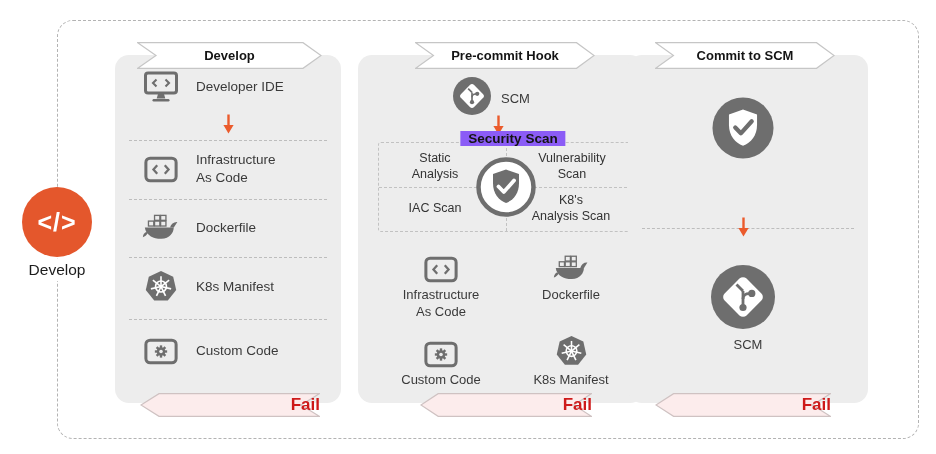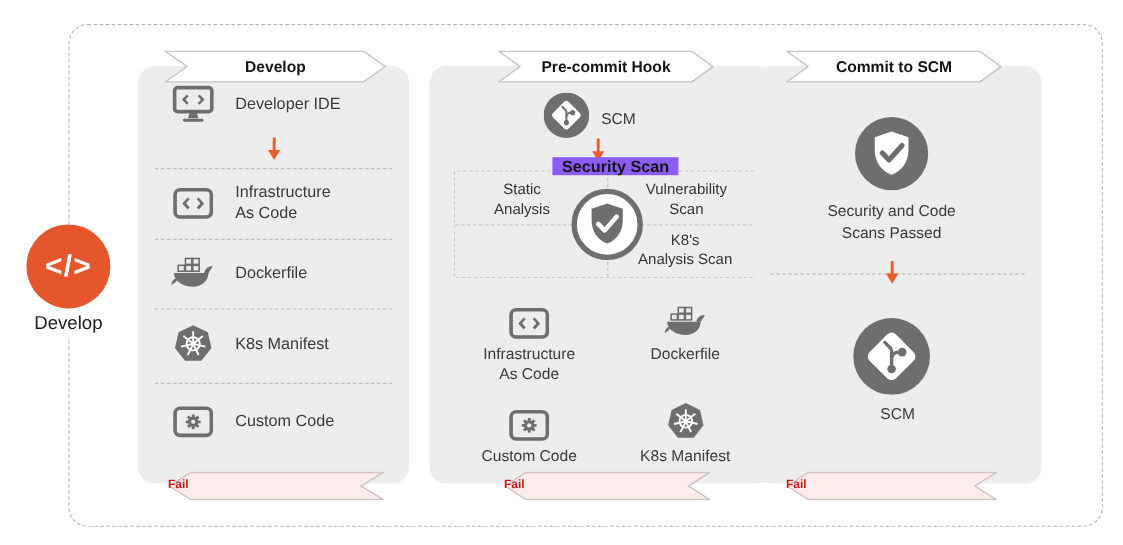--- a/index.html
+++ b/index.html
@@ -15,22 +15,22 @@
              font-size:15.5px;color:#1c1c1c;z-index:3;padding:2px 0;}
   
   .panel{position:absolute;top:55px;height:348px;background:#EDEDED;border-radius:14px;}
   #p1{left:115px;width:226px;} #p2{left:358px;width:286px;} #p3{left:628px;width:240px;}
   
   .hbanner{position:absolute;top:-13px;height:27px;z-index:4;}
   .hbanner svg,.fbanner svg{position:absolute;left:0;top:0;width:100%;height:100%;}
   .hbanner span{position:absolute;inset:0;text-align:center;line-height:27px;
                 font-weight:700;font-size:13px;color:#141414;}
   .fbanner{position:absolute;top:338px;height:24px;z-index:4;}
-  .fbanner span{position:absolute;inset:0;text-align:left;line-height:24px;
-                font-weight:700;font-size:10px;color:#CE1A1A;}
+  .fbanner span{position:absolute;inset:0;text-align:right;line-height:24px;
+                font-weight:700;font-size:17px;color:#CE1A1A;}
   
   .p1row{position:absolute;left:24px;right:8px;display:flex;align-items:center;gap:13px;}
   .icbox{width:44px;display:flex;justify-content:center;flex:0 0 44px;}
   .ilabel{font-size:13.5px;line-height:1.32;white-space:pre-line;color:#3a3a3a;}
   .pdiv{position:absolute;left:14px;right:14px;border-top:1.4px dashed #bdbdbd;}
   .down-arrow{position:absolute;width:13px;height:20px;z-index:2;}
   
   .scm-group{position:absolute;left:95px;top:22px;display:flex;align-items:center;gap:10px;}
   .scm-group .slabel,.slabel{font-size:13px;color:#3a3a3a;}
   .ss-title{position:absolute;top:76px;left:50%;transform:translateX(-50%);z-index:3;
@@ -237,20 +237,21 @@
         </svg></span>
 
     <div class="ss-title">Security Scan</div>
     <div class="ss-box">
       <div class="ss-v"></div>
       <div class="ss-h"></div>
       <div class="quad q-tr">Vulnerability
 Scan</div>
       <div class="quad q-tl">Static
 Analysis</div>
+      <div class="quad q-bl">IAC Scan</div>
       <div class="quad q-br">K8's
 Analysis  Scan</div>
       <span class="ss-ic"><svg width="64" height="64">
             <use href="#i-shieldring"></use>
           </svg></span>
     </div>
 
     <div class="agrid">
       <div class="acell">
         <span class="aic">
@@ -299,22 +300,20 @@
     <div class="hbanner" style="left:27px;width:180px;">
       <svg viewBox="0 0 185 27" preserveAspectRatio="none">
         <polygon points="0.7,0.7 166,0.7 184,13.5 166,26.3 0.7,26.3 19,13.5" fill="#fff" stroke="#C6C6C6" stroke-width="1.2"></polygon>
       </svg>
       <span>Commit to SCM</span>
     </div>
 
     <span class="badge"><svg width="62" height="62">
           <use href="#i-shieldbadge"></use>
         </svg></span>
-    <div class="passed">Security and Code
-Scans Passed</div>
 
     <div class="pdiv" style="top:173px;"></div>
     <span class="down-arrow" style="left:109px;top:162px;"><svg width="13" height="20">
           <use href="#i-downarrow"></use>
         </svg></span>
 
     <span class="gitbig"><svg width="64" height="64">
           <use href="#i-git"></use>
         </svg></span>
     <div class="scm3">SCM</div>

